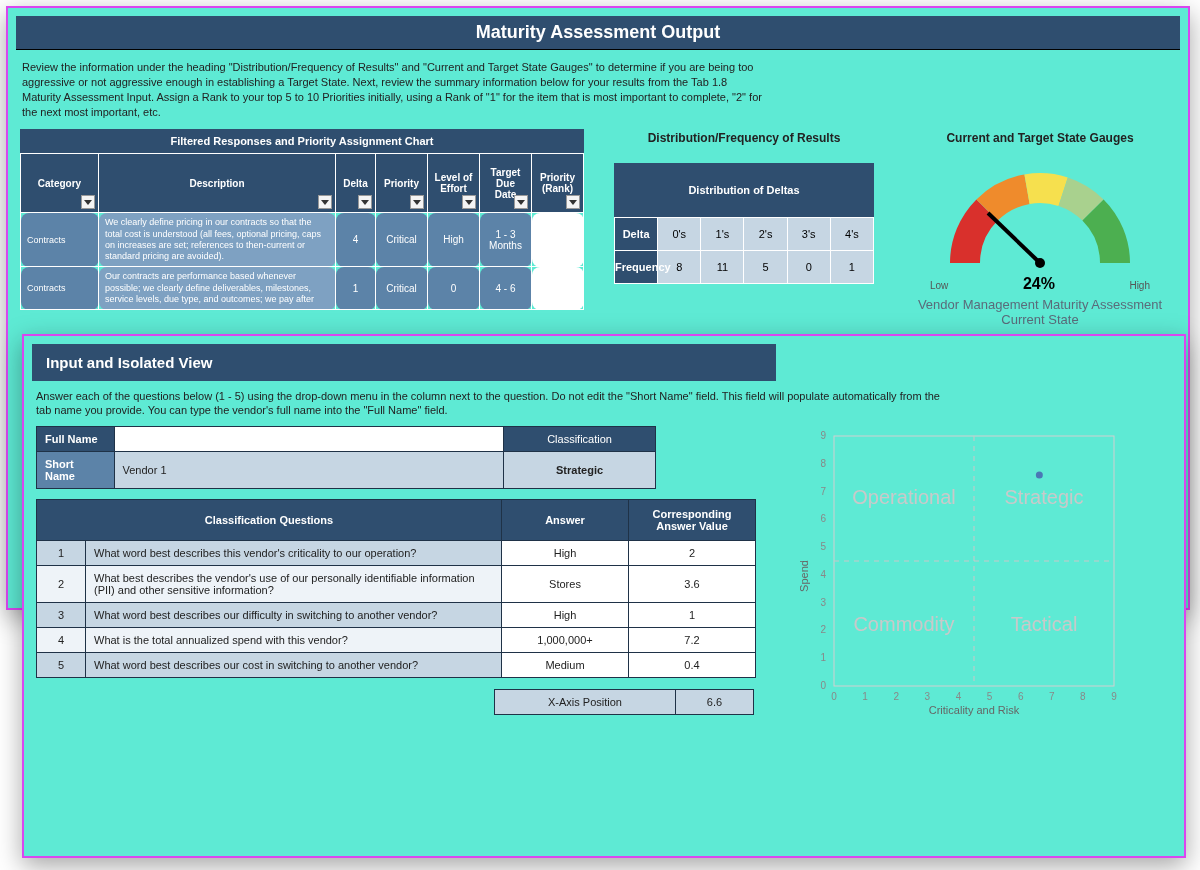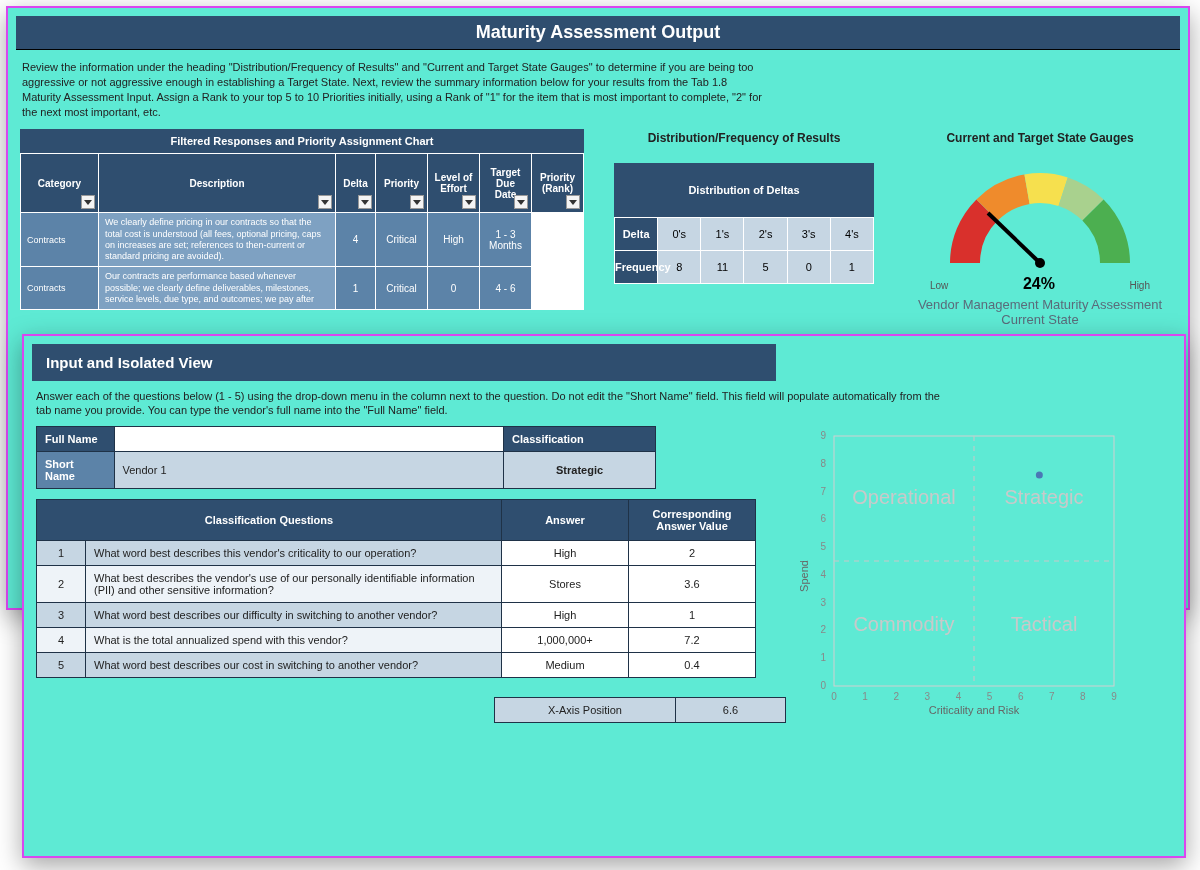--- a/index.html
+++ b/index.html
@@ -23,21 +23,21 @@
   #s1-body{display:flex;gap:30px;padding:0 12px;}
   #s1-left{width:564px;}
   #s1-mid{width:260px;}
   #s1-right{flex:1;}
   .subhead{background:var(--navy);color:#fff;font-weight:bold;font-size:11px;text-align:center;padding:6px 4px;}
   table.grid{border-collapse:collapse;width:100%;table-layout:fixed;}
   table.grid th,table.grid td{border:1px solid #fff;font-size:10px;padding:4px 6px;}
   table.grid thead th{background:var(--navy);color:#fff;font-weight:bold;text-align:center;vertical-align:middle;position:relative;height:50px;}
   .drop{position:absolute;right:3px;bottom:3px;width:12px;height:12px;border:1px solid #999;background:#f4f4f4;display:flex;align-items:center;justify-content:center;}
   .drop::after{content:"";border-left:4px solid transparent;border-right:4px solid transparent;border-top:5px solid #333;}
-  #prio tbody td{background:var(--steel);color:#fff;vertical-align:middle;text-align:center;}
+  #prio tbody td{background:var(--steel);color:#fff;vertical-align:middle;text-align:center;border-radius:8px;}
   #prio tbody td.cat{background:var(--steel);text-align:left;font-size:9px;}
   #prio tbody td.desc{background:var(--steel-light);text-align:left;font-size:9px;line-height:1.25;}
   #prio tbody td.rank{background:#fff;color:#000;}
   .sectitle{font-weight:bold;font-size:12px;text-align:center;padding:2px 0 18px 0;}
   #dist td,#dist th{font-size:11px;}
   #dist td{background:var(--pale);color:#000;text-align:center;padding:10px 0;}
   #dist td.lab{background:var(--navy);color:#fff;font-weight:bold;}
   
   #gauge-wrap{display:flex;flex-direction:column;align-items:center;}
   #gauge{width:220px;height:110px;}
@@ -50,31 +50,31 @@
   #s2-intro{font-size:11px;padding:2px 12px 8px 12px;max-width:910px;line-height:1.3;}
   #s2-body{display:flex;gap:40px;padding:0 12px;}
   #s2-left{width:720px;}
   #s2-right{flex:1;position:relative;}
   
   #namebar{border-collapse:collapse;width:620px;}
   #namebar td{border:1px solid var(--border);font-size:11px;padding:6px 8px;}
   #namebar .lab{background:var(--navy);color:#fff;font-weight:bold;width:58px;}
   #namebar .val{background:#fff;}
   #namebar .val2{background:var(--pale);}
-  #namebar .cls{background:var(--navy);color:#fff;font-weight:bold;text-align:left;width:130px;margin-left:44px;}
+  #namebar .cls{background:var(--navy);color:#fff;font-weight:normal;text-align:center;width:130px;margin-left:44px;}
   
   #qtable{border-collapse:collapse;width:100%;margin-top:10px;}
   #qtable th{background:var(--navy);color:#fff;font-size:11px;font-weight:bold;text-align:center;padding:8px 6px;border:1px solid var(--border);}
   #qtable td{border:1px solid var(--border);font-size:11px;padding:6px 8px;}
   #qtable tbody tr:nth-child(odd) td{background:var(--pale);}
   #qtable tbody tr:nth-child(even) td{background:#eef3f8;}
   #qtable td.num{width:32px;text-align:center;}
   #qtable td.ans,#qtable td.cav{text-align:center;width:110px;background:#fff !important;}
   
-  #axpos{border-collapse:collapse;width:292px;margin-left:458px;margin-top:19px;padding-left:36px;}
+  #axpos{border-collapse:collapse;width:260px;margin-left:458px;margin-top:11px;padding-left:36px;}
   #axpos td{border:1px solid var(--border);background:var(--pale);font-size:11px;padding:6px 10px;text-align:center;}
   
   #quad{width:340px;height:300px;}
 </style>
 </head>
 <body>
 
 <div id="stage">
 
   <div id="sheet1" class="sheet">

